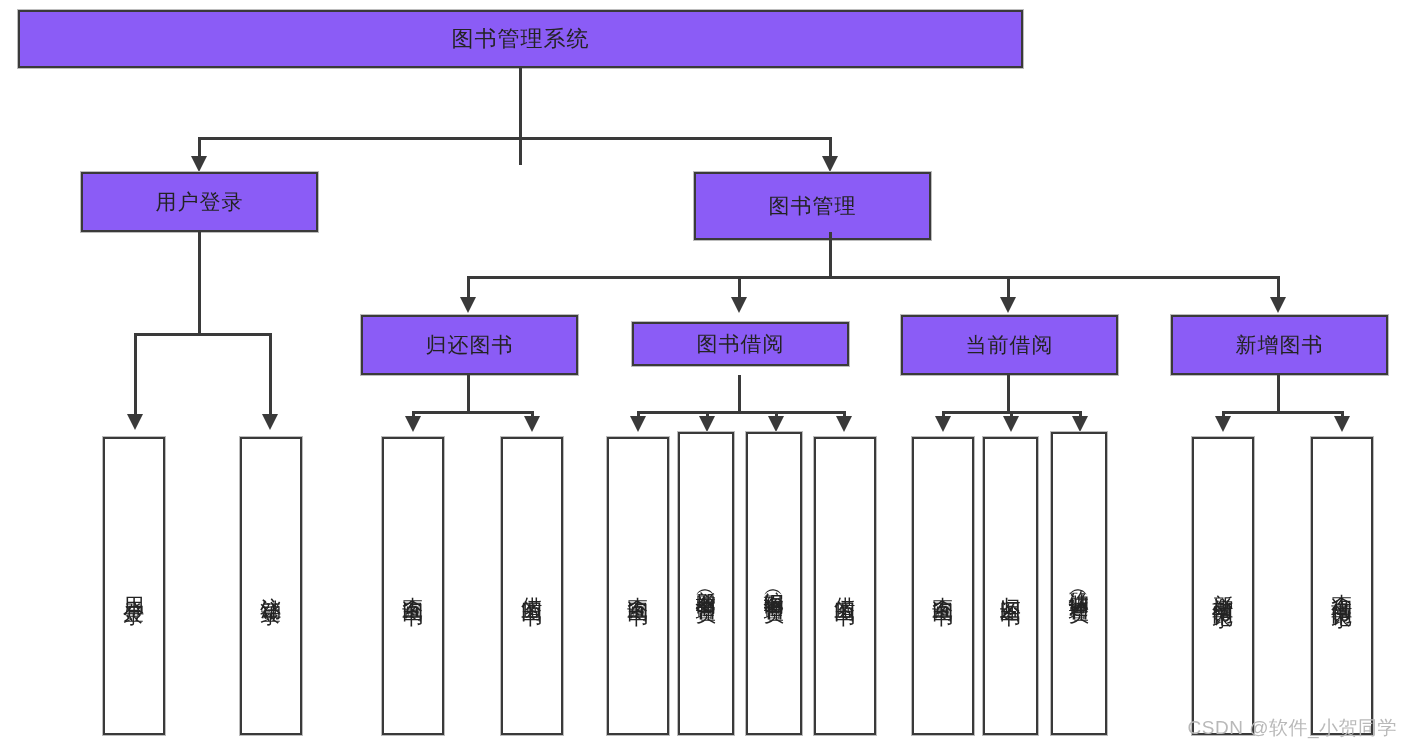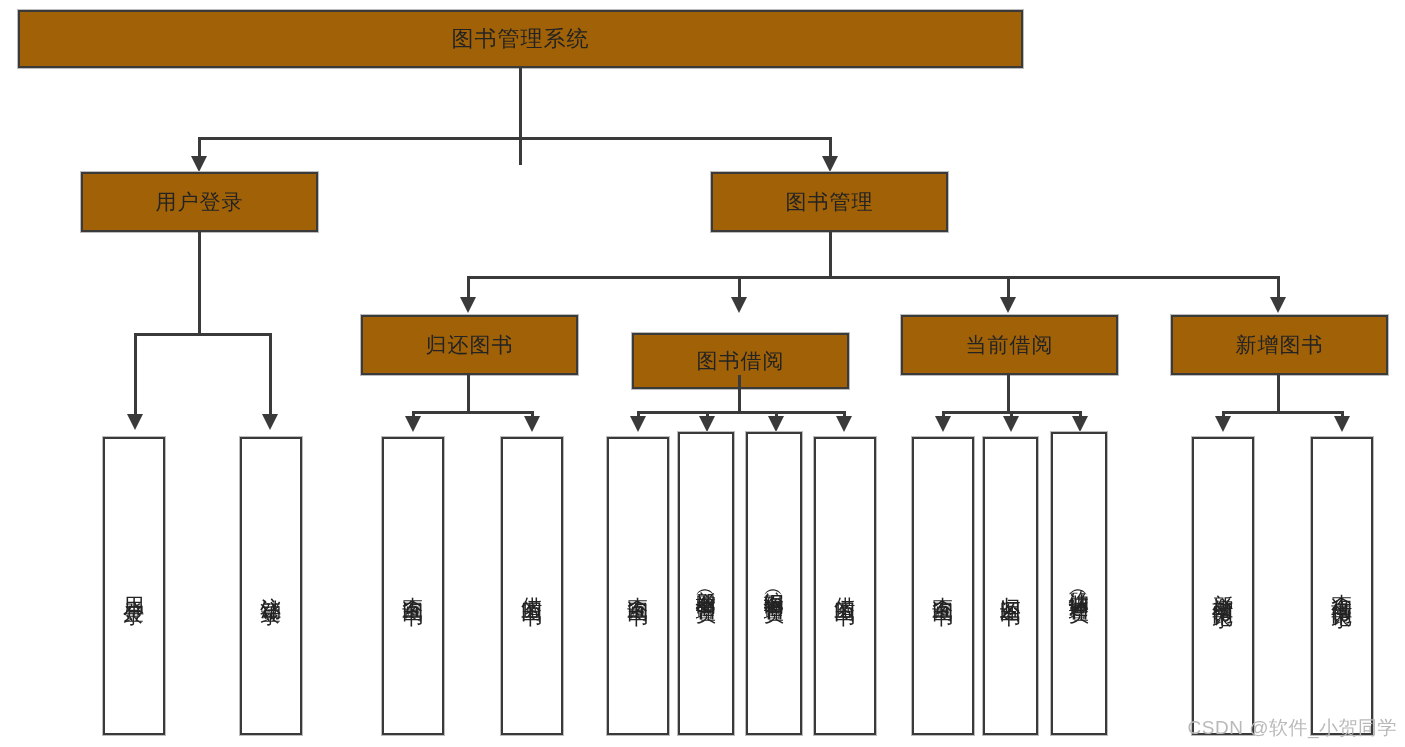--- a/index.html
+++ b/index.html
@@ -8,21 +8,21 @@
     background:#ffffff;
     font-family:"Liberation Sans","DejaVu Sans",sans-serif;
     overflow:hidden;
     position:relative;
   }
   #diagram{position:absolute;left:0;top:0;width:1405px;height:747px;}
 
   
   .node{
     position:absolute;
-    background:#a16207;
+    background:#8b5cf6;
     border:2px solid #3a3a3a;
     box-shadow:0 0 0 1px #bdbdbd;
     box-sizing:border-box;
     display:flex;
     align-items:center;
     justify-content:center;
     color:#1f1f1f;
   }
   .node .lbl{
     font-size:21px;
@@ -31,25 +31,25 @@
     white-space:nowrap;
     color:#232323;
   }
 
   
   #n-root{left:18px;top:10px;width:1005px;height:58px;}
   #n-root .lbl{font-size:22px;}
 
   
   #n-login{left:81px;top:172px;width:237px;height:60px;}
-  #n-books{left:711px;top:172px;width:237px;height:60px;}
+  #n-books{left:694px;top:172px;width:237px;height:68px;}
 
   
   #n-newrec {left:361px;top:315px;width:217px;height:60px;}
-  #n-borrow {left:632px;top:333px;width:217px;height:56px;}
+  #n-borrow {left:632px;top:322px;width:217px;height:44px;}
   #n-current{left:901px;top:315px;width:217px;height:60px;}
   #n-record {left:1171px;top:315px;width:217px;height:60px;}
 
   
   .leaf{
     position:absolute;
     background:#ffffff;
     border:2px solid #3a3a3a;
     box-shadow:0 0 0 1px #bdbdbd;
     box-sizing:border-box;

